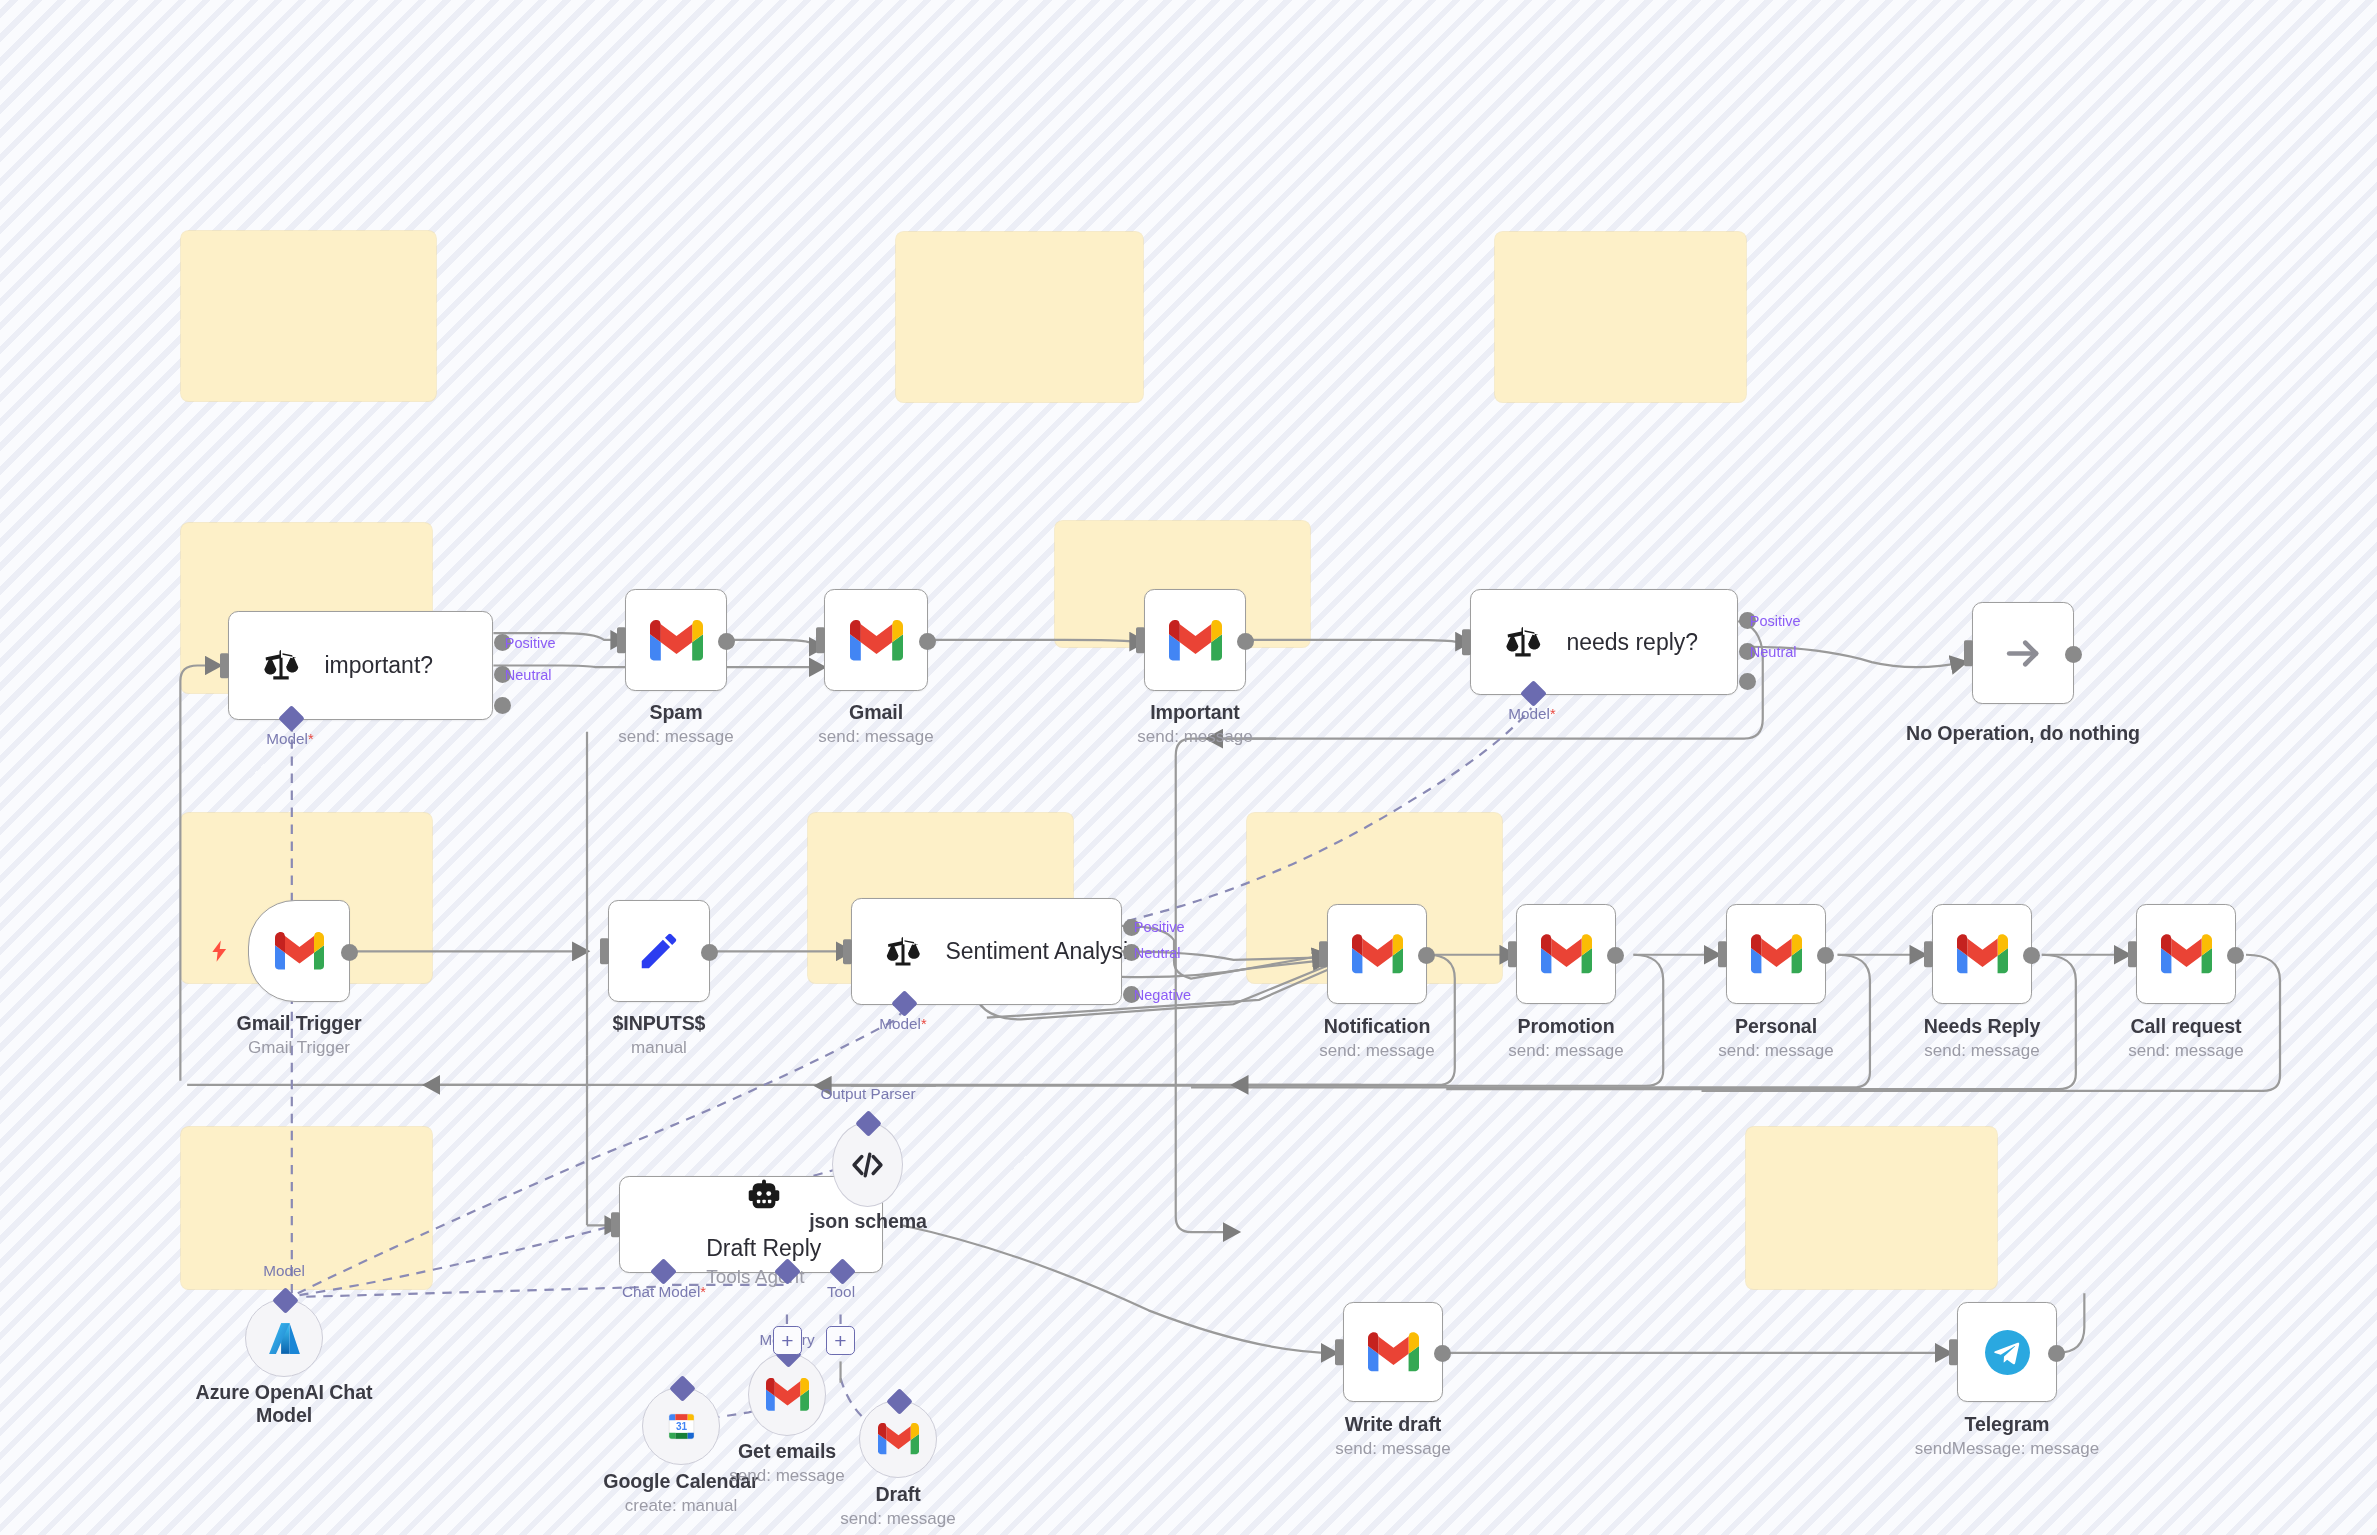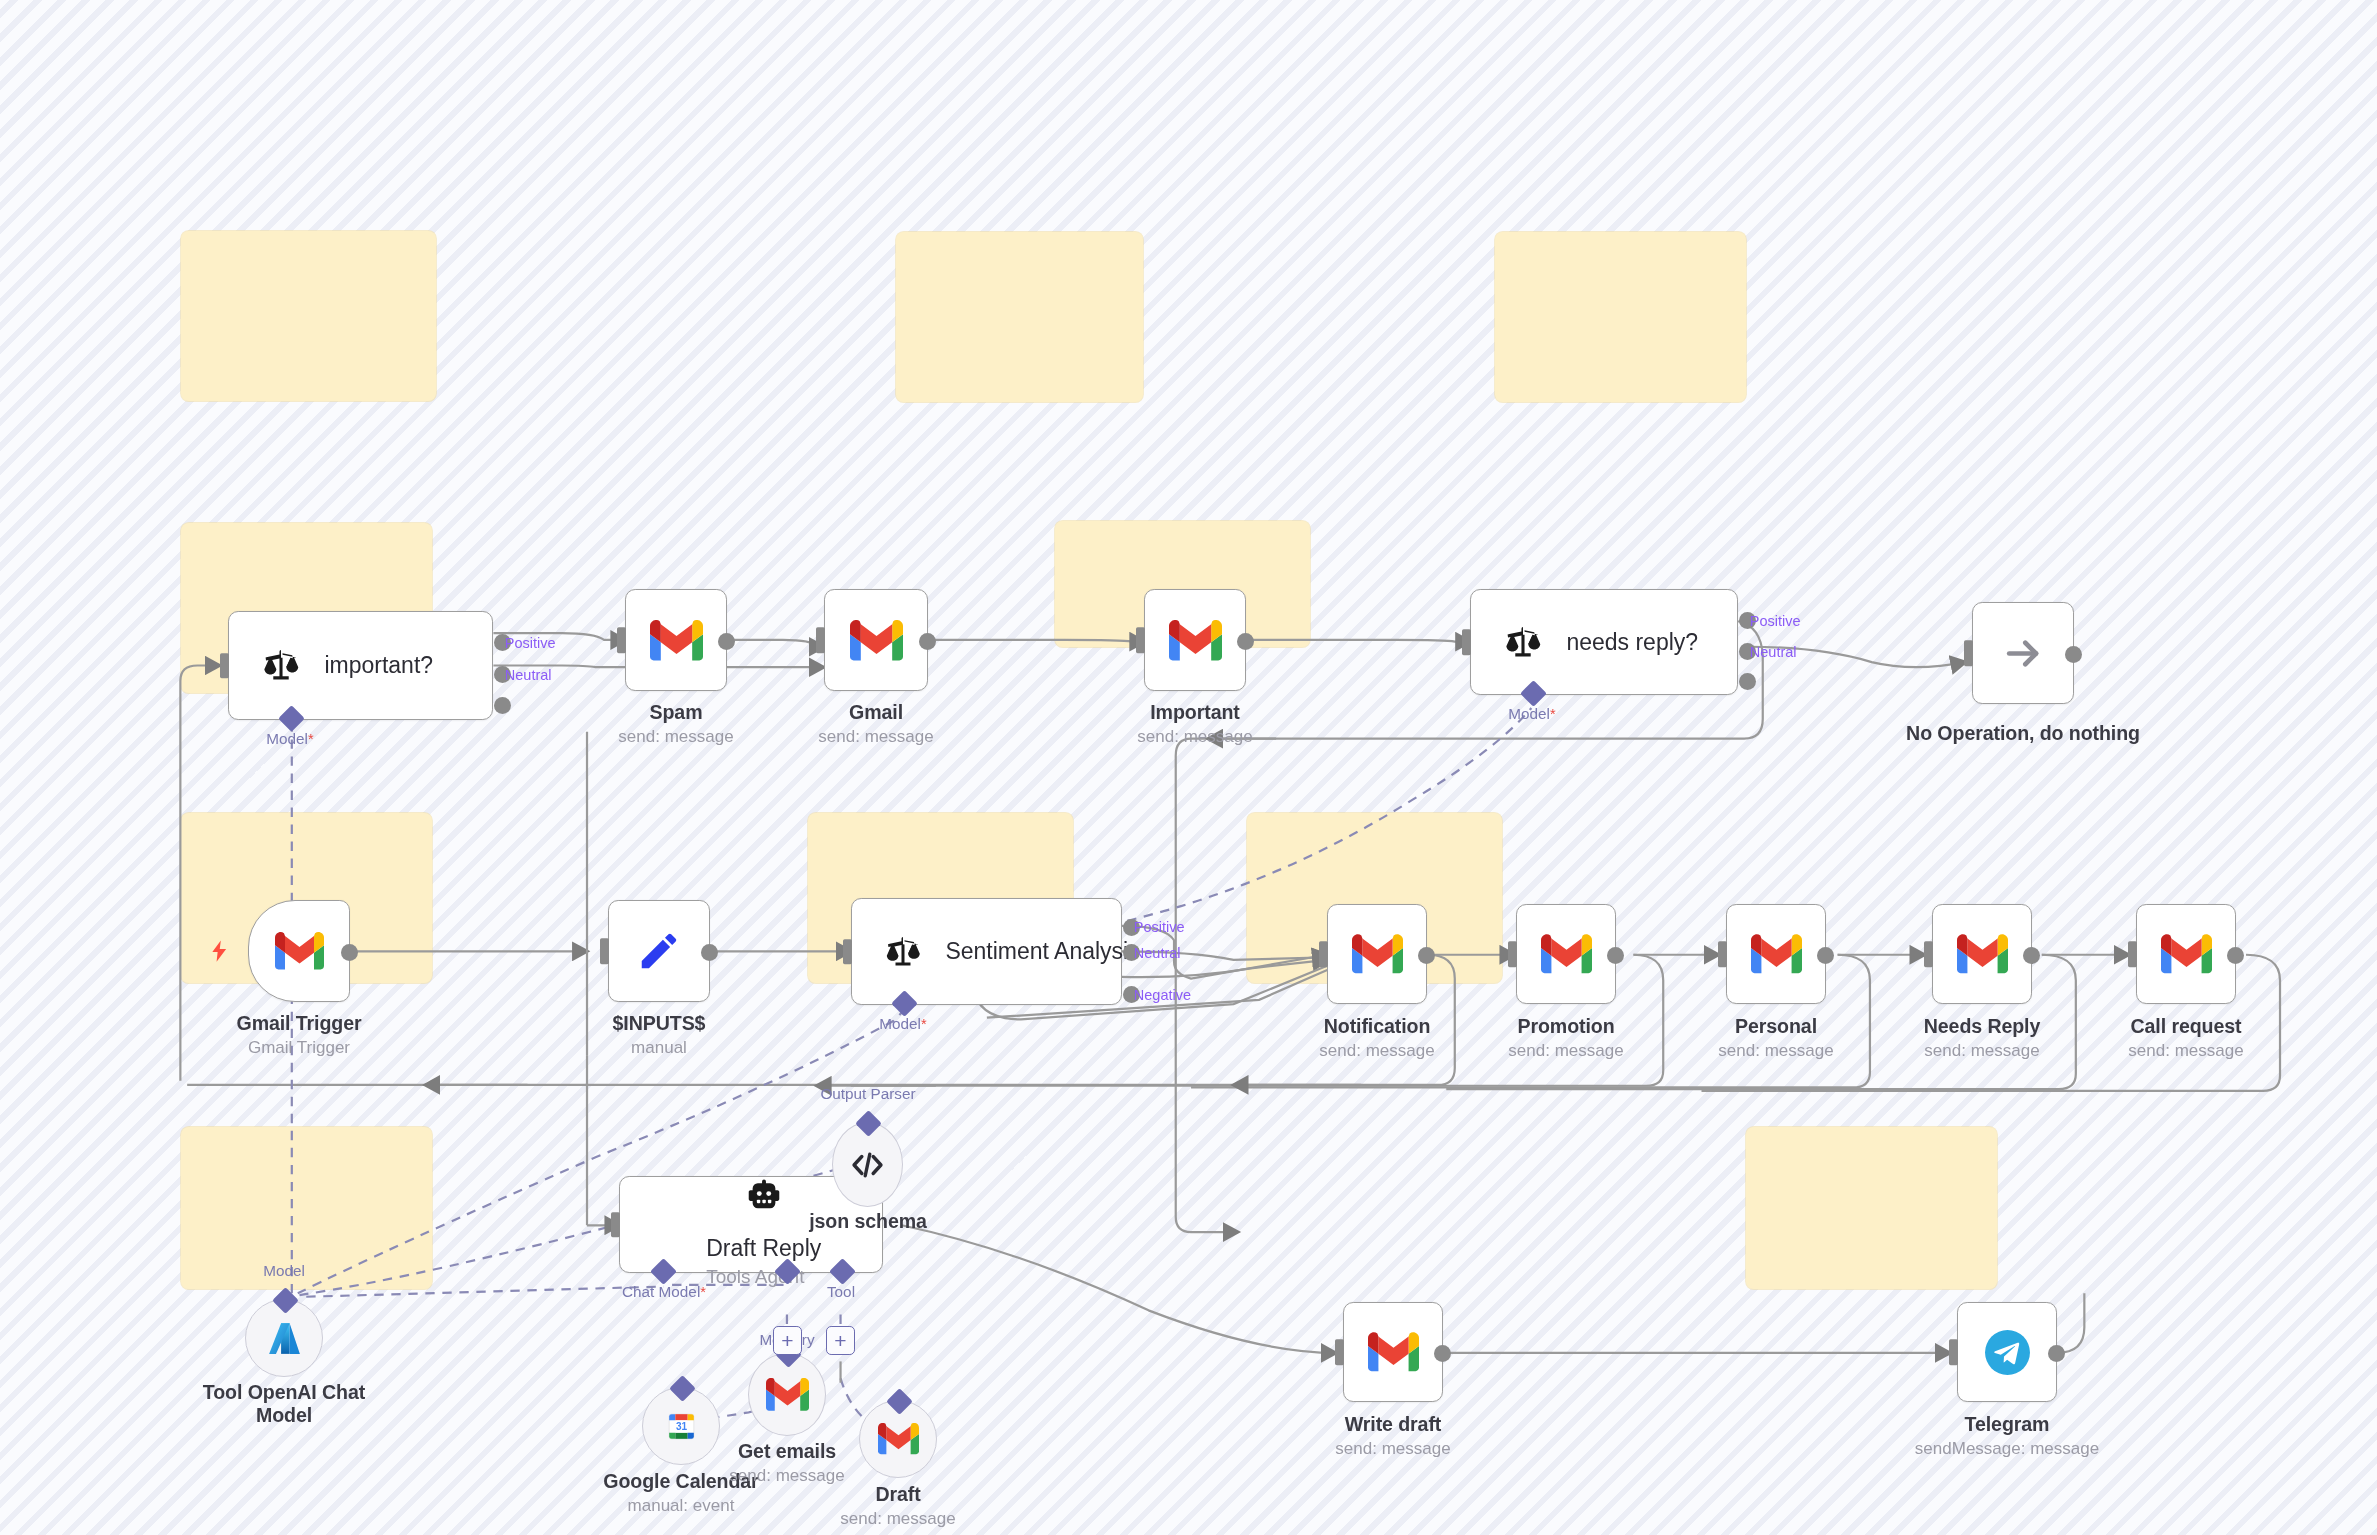--- a/index.html
+++ b/index.html
@@ -571,21 +571,21 @@
           </defs>
           <path fill="url(#azg2)" d="M20 6h10v36h-10z"></path>
           <path fill="url(#azg1)" d="M20 6 L30 6 L14 42 L6 42 z"></path>
           <path fill="#1a86d6" d="M30 6 L42 42 L30 42 z"></path>
         </svg>
       </span>
       <span class="dport" style="left:30px;top:-9.4px;"></span>
     </div>
     <span class="dport-label" style="left:39px;top:-37px;">Model</span>
     <div class="node-caption" style="top:82px;left:39px;">
-      <div class="node-name">Tool OpenAI Chat</div>
+      <div class="node-name">Azure OpenAI Chat</div>
       <div class="node-name">Model</div>
     </div>
   </div>
 
   <div class="plusbtn" style="left:773px;top:1326px;">
     <span>+</span>
   </div>
   <div class="plusbtn" style="left:826px;top:1326px;">
     <span>+</span>
   </div>
@@ -602,21 +602,21 @@
           <path fill="#188038" d="M16 32h16v8H16z"></path>
           <path fill="#1967D2" d="M32 32h8v5a3 3 0 0 1-3 3h-5z"></path>
           <rect x="16" y="16" width="16" height="16" fill="#fff"></rect>
           <text x="24" y="29" font-size="13" font-weight="bold" fill="#4285F4" text-anchor="middle" font-family="Liberation Sans, sans-serif">31</text>
         </svg>
       </span>
       <span class="dport" style="left:30px;top:-9.4px;"></span>
     </div>
     <div class="node-caption" style="top:83px;left:39px;">
       <div class="node-name">Google Calendar</div>
-      <div class="node-sub">manual: event</div>
+      <div class="node-sub">create: manual</div>
     </div>
   </div>
 
   <div class="node" style="left:748px;top:1353px;">
     <div class="node-circle" style="width:78px;height:83px;border-radius:50%;">
       <span>
         <svg class="icon" width="43" height="33" viewBox="0 0 48 36">
           <path fill="#4285F4" d="M3.3 36h6.5V19.6L0 12.3v20.4C0 34.5 1.5 36 3.3 36z"></path>
           <path fill="#34A853" d="M38.2 36h6.5c1.8 0 3.3-1.5 3.3-3.3V12.3l-9.8 7.3z"></path>
           <path fill="#FBBC04" d="M38.2 3.3v16.3L48 12.3V4.9c0-4.5-5.2-7.1-8.8-4.4z"></path>

